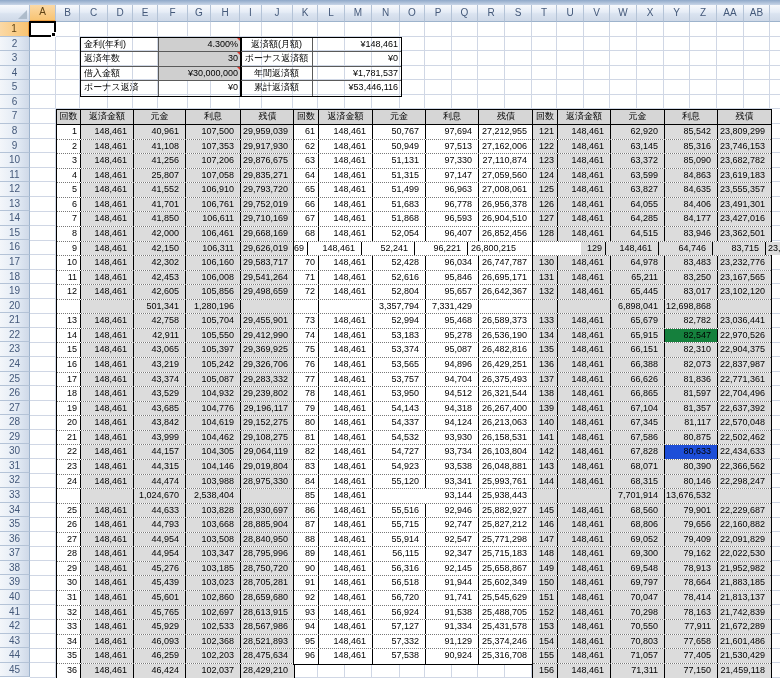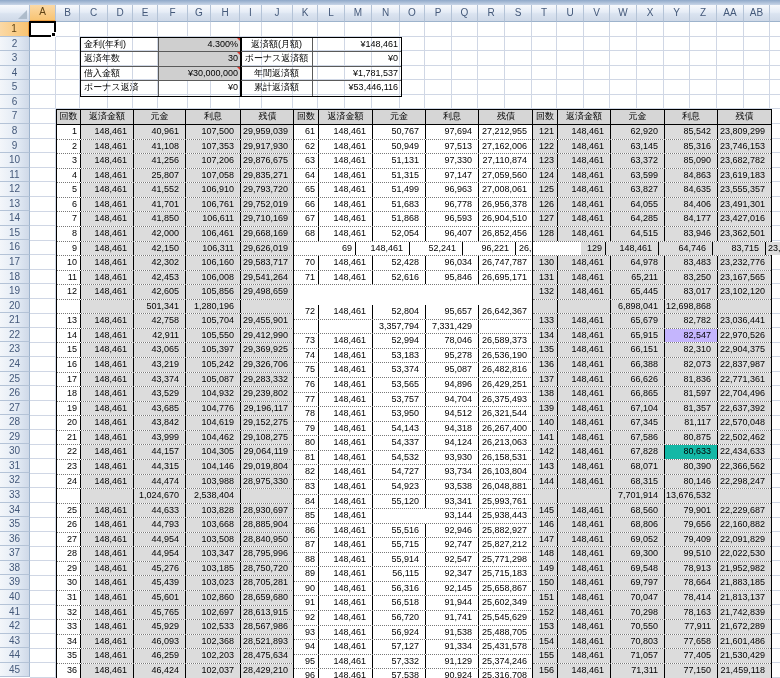--- a/index.html
+++ b/index.html
@@ -596,59 +596,59 @@
         <div class="tcell money lastcol" style="width: 54px; line-height: 12.578px; background: rgb(255, 255, 255);">26,904,510</div>
       </div>
       <div class="trow" style="height: 14.578px;">
         <div class="tcell cnt " style="width: 25px; line-height: 12.578px; background: rgb(255, 255, 255);">68</div>
         <div class="tcell money " style="width: 54px; line-height: 12.578px; background: rgb(255, 255, 255);">148,461</div>
         <div class="tcell money " style="width: 53px; line-height: 12.578px; background: rgb(255, 255, 255);">52,054</div>
         <div class="tcell money " style="width: 53px; line-height: 12.578px; background: rgb(255, 255, 255);">96,407</div>
         <div class="tcell money lastcol" style="width: 54px; line-height: 12.578px; background: rgb(255, 255, 255);">26,852,456</div>
       </div>
       <div class="trow" style="height: 14.578px;">
-        <div class="tcell cnt " style="width: 14px; line-height: 12.578px; background: rgb(255, 255, 255); margin-left: 48px;">69</div>
+        <div class="tcell cnt " style="width: 14px; line-height: 12.578px; background: rgb(255, 255, 255);">69</div>
         <div class="tcell money " style="width: 54px; line-height: 12.578px; background: rgb(255, 255, 255);">148,461</div>
         <div class="tcell money " style="width: 53px; line-height: 12.578px; background: rgb(255, 255, 255);">52,241</div>
         <div class="tcell money " style="width: 53px; line-height: 12.578px; background: rgb(255, 255, 255);">96,221</div>
         <div class="tcell money lastcol" style="width: 54px; line-height: 12.578px; background: rgb(255, 255, 255);">26,800,215</div>
       </div>
       <div class="trow" style="height: 14.578px;">
         <div class="tcell cnt " style="width: 25px; line-height: 12.578px; background: rgb(255, 255, 255);">70</div>
         <div class="tcell money " style="width: 54px; line-height: 12.578px; background: rgb(255, 255, 255);">148,461</div>
         <div class="tcell money " style="width: 53px; line-height: 12.578px; background: rgb(255, 255, 255);">52,428</div>
         <div class="tcell money " style="width: 53px; line-height: 12.578px; background: rgb(255, 255, 255);">96,034</div>
         <div class="tcell money lastcol" style="width: 54px; line-height: 12.578px; background: rgb(255, 255, 255);">26,747,787</div>
       </div>
       <div class="trow" style="height: 14.578px;">
         <div class="tcell cnt " style="width: 25px; line-height: 12.578px; background: rgb(255, 255, 255);">71</div>
         <div class="tcell money " style="width: 54px; line-height: 12.578px; background: rgb(255, 255, 255);">148,461</div>
         <div class="tcell money " style="width: 53px; line-height: 12.578px; background: rgb(255, 255, 255);">52,616</div>
         <div class="tcell money " style="width: 53px; line-height: 12.578px; background: rgb(255, 255, 255);">95,846</div>
         <div class="tcell money lastcol" style="width: 54px; line-height: 12.578px; background: rgb(255, 255, 255);">26,695,171</div>
       </div>
-      <div class="trow" style="height: 14.578px; margin-top: 20px;">
+      <div class="trow" style="height: 14.578px;">
         <div class="tcell cnt " style="width: 25px; line-height: 12.578px; background: rgb(255, 255, 255);">72</div>
         <div class="tcell money " style="width: 54px; line-height: 12.578px; background: rgb(255, 255, 255);">148,461</div>
         <div class="tcell money " style="width: 53px; line-height: 12.578px; background: rgb(255, 255, 255);">52,804</div>
         <div class="tcell money " style="width: 53px; line-height: 12.578px; background: rgb(255, 255, 255);">95,657</div>
         <div class="tcell money lastcol" style="width: 54px; line-height: 12.578px; background: rgb(255, 255, 255);">26,642,367</div>
       </div>
       <div class="trow" style="height: 14.578px;">
         <div class="tcell cnt " style="width: 25px; line-height: 12.578px; background: rgb(255, 255, 255);"></div>
         <div class="tcell money " style="width: 54px; line-height: 12.578px; background: rgb(255, 255, 255);"></div>
         <div class="tcell money " style="width: 53px; line-height: 12.578px; background: rgb(255, 255, 255);">3,357,794</div>
         <div class="tcell money " style="width: 53px; line-height: 12.578px; background: rgb(255, 255, 255);">7,331,429</div>
         <div class="tcell money lastcol" style="width: 54px; line-height: 12.578px; background: rgb(255, 255, 255);"></div>
       </div>
       <div class="trow" style="height: 14.578px;">
         <div class="tcell cnt " style="width: 25px; line-height: 12.578px; background: rgb(255, 255, 255);">73</div>
         <div class="tcell money " style="width: 54px; line-height: 12.578px; background: rgb(255, 255, 255);">148,461</div>
         <div class="tcell money " style="width: 53px; line-height: 12.578px; background: rgb(255, 255, 255);">52,994</div>
-        <div class="tcell money " style="width: 53px; line-height: 12.578px; background: rgb(255, 255, 255);">78,046</div>
+        <div class="tcell money " style="width: 53px; line-height: 12.578px; background: rgb(255, 255, 255);">95,468</div>
         <div class="tcell money lastcol" style="width: 54px; line-height: 12.578px; background: rgb(255, 255, 255);">26,589,373</div>
       </div>
       <div class="trow" style="height: 14.578px;">
         <div class="tcell cnt " style="width: 25px; line-height: 12.578px; background: rgb(255, 255, 255);">74</div>
         <div class="tcell money " style="width: 54px; line-height: 12.578px; background: rgb(255, 255, 255);">148,461</div>
         <div class="tcell money " style="width: 53px; line-height: 12.578px; background: rgb(255, 255, 255);">53,183</div>
         <div class="tcell money " style="width: 53px; line-height: 12.578px; background: rgb(255, 255, 255);">95,278</div>
         <div class="tcell money lastcol" style="width: 54px; line-height: 12.578px; background: rgb(255, 255, 255);">26,536,190</div>
       </div>
       <div class="trow" style="height: 14.578px;">
@@ -909,21 +909,21 @@
         <div class="tcell cnt " style="width: 25px; line-height: 12.578px; background: rgb(220, 220, 220);">133</div>
         <div class="tcell money " style="width: 53px; line-height: 12.578px; background: rgb(220, 220, 220);">148,461</div>
         <div class="tcell money " style="width: 54px; line-height: 12.578px; background: rgb(220, 220, 220);">65,679</div>
         <div class="tcell money " style="width: 53px; line-height: 12.578px; background: rgb(220, 220, 220);">82,782</div>
         <div class="tcell money lastcol" style="width: 53px; line-height: 12.578px; background: rgb(220, 220, 220);">23,036,441</div>
       </div>
       <div class="trow" style="height: 14.578px;">
         <div class="tcell cnt " style="width: 25px; line-height: 12.578px; background: rgb(220, 220, 220);">134</div>
         <div class="tcell money " style="width: 53px; line-height: 12.578px; background: rgb(220, 220, 220);">148,461</div>
         <div class="tcell money " style="width: 54px; line-height: 12.578px; background: rgb(220, 220, 220);">65,915</div>
-        <div class="tcell money " style="width: 53px; line-height: 12.578px; background: #c4b5fd;">82,547</div>
+        <div class="tcell money " style="width: 53px; line-height: 12.578px; background: #15803d;">82,547</div>
         <div class="tcell money lastcol" style="width: 53px; line-height: 12.578px; background: rgb(220, 220, 220);">22,970,526</div>
       </div>
       <div class="trow" style="height: 14.578px;">
         <div class="tcell cnt " style="width: 25px; line-height: 12.578px; background: rgb(220, 220, 220);">135</div>
         <div class="tcell money " style="width: 53px; line-height: 12.578px; background: rgb(220, 220, 220);">148,461</div>
         <div class="tcell money " style="width: 54px; line-height: 12.578px; background: rgb(220, 220, 220);">66,151</div>
         <div class="tcell money " style="width: 53px; line-height: 12.578px; background: rgb(220, 220, 220);">82,310</div>
         <div class="tcell money lastcol" style="width: 53px; line-height: 12.578px; background: rgb(220, 220, 220);">22,904,375</div>
       </div>
       <div class="trow" style="height: 14.578px;">
@@ -965,21 +965,21 @@
         <div class="tcell cnt " style="width: 25px; line-height: 12.578px; background: rgb(220, 220, 220);">141</div>
         <div class="tcell money " style="width: 53px; line-height: 12.578px; background: rgb(220, 220, 220);">148,461</div>
         <div class="tcell money " style="width: 54px; line-height: 12.578px; background: rgb(220, 220, 220);">67,586</div>
         <div class="tcell money " style="width: 53px; line-height: 12.578px; background: rgb(220, 220, 220);">80,875</div>
         <div class="tcell money lastcol" style="width: 53px; line-height: 12.578px; background: rgb(220, 220, 220);">22,502,462</div>
       </div>
       <div class="trow" style="height: 14.578px;">
         <div class="tcell cnt " style="width: 25px; line-height: 12.578px; background: rgb(220, 220, 220);">142</div>
         <div class="tcell money " style="width: 53px; line-height: 12.578px; background: rgb(220, 220, 220);">148,461</div>
         <div class="tcell money " style="width: 54px; line-height: 12.578px; background: rgb(220, 220, 220);">67,828</div>
-        <div class="tcell money " style="width: 53px; line-height: 12.578px; background: #14b8a6;">80,633</div>
+        <div class="tcell money " style="width: 53px; line-height: 12.578px; background: #1d4ed8;">80,633</div>
         <div class="tcell money lastcol" style="width: 53px; line-height: 12.578px; background: rgb(220, 220, 220);">22,434,633</div>
       </div>
       <div class="trow" style="height: 14.578px;">
         <div class="tcell cnt " style="width: 25px; line-height: 12.578px; background: rgb(220, 220, 220);">143</div>
         <div class="tcell money " style="width: 53px; line-height: 12.578px; background: rgb(220, 220, 220);">148,461</div>
         <div class="tcell money " style="width: 54px; line-height: 12.578px; background: rgb(220, 220, 220);">68,071</div>
         <div class="tcell money " style="width: 53px; line-height: 12.578px; background: rgb(220, 220, 220);">80,390</div>
         <div class="tcell money lastcol" style="width: 53px; line-height: 12.578px; background: rgb(220, 220, 220);">22,366,562</div>
       </div>
       <div class="trow" style="height: 14.578px;">
@@ -1014,21 +1014,21 @@
         <div class="tcell cnt " style="width: 25px; line-height: 12.578px; background: rgb(220, 220, 220);">147</div>
         <div class="tcell money " style="width: 53px; line-height: 12.578px; background: rgb(220, 220, 220);">148,461</div>
         <div class="tcell money " style="width: 54px; line-height: 12.578px; background: rgb(220, 220, 220);">69,052</div>
         <div class="tcell money " style="width: 53px; line-height: 12.578px; background: rgb(220, 220, 220);">79,409</div>
         <div class="tcell money lastcol" style="width: 53px; line-height: 12.578px; background: rgb(220, 220, 220);">22,091,829</div>
       </div>
       <div class="trow" style="height: 14.578px;">
         <div class="tcell cnt " style="width: 25px; line-height: 12.578px; background: rgb(220, 220, 220);">148</div>
         <div class="tcell money " style="width: 53px; line-height: 12.578px; background: rgb(220, 220, 220);">148,461</div>
         <div class="tcell money " style="width: 54px; line-height: 12.578px; background: rgb(220, 220, 220);">69,300</div>
-        <div class="tcell money " style="width: 53px; line-height: 12.578px; background: rgb(220, 220, 220);">99,510</div>
+        <div class="tcell money " style="width: 53px; line-height: 12.578px; background: rgb(220, 220, 220);">79,162</div>
         <div class="tcell money lastcol" style="width: 53px; line-height: 12.578px; background: rgb(220, 220, 220);">22,022,530</div>
       </div>
       <div class="trow" style="height: 14.578px;">
         <div class="tcell cnt " style="width: 25px; line-height: 12.578px; background: rgb(220, 220, 220);">149</div>
         <div class="tcell money " style="width: 53px; line-height: 12.578px; background: rgb(220, 220, 220);">148,461</div>
         <div class="tcell money " style="width: 54px; line-height: 12.578px; background: rgb(220, 220, 220);">69,548</div>
         <div class="tcell money " style="width: 53px; line-height: 12.578px; background: rgb(220, 220, 220);">78,913</div>
         <div class="tcell money lastcol" style="width: 53px; line-height: 12.578px; background: rgb(220, 220, 220);">21,952,982</div>
       </div>
       <div class="trow" style="height: 14.578px;">

